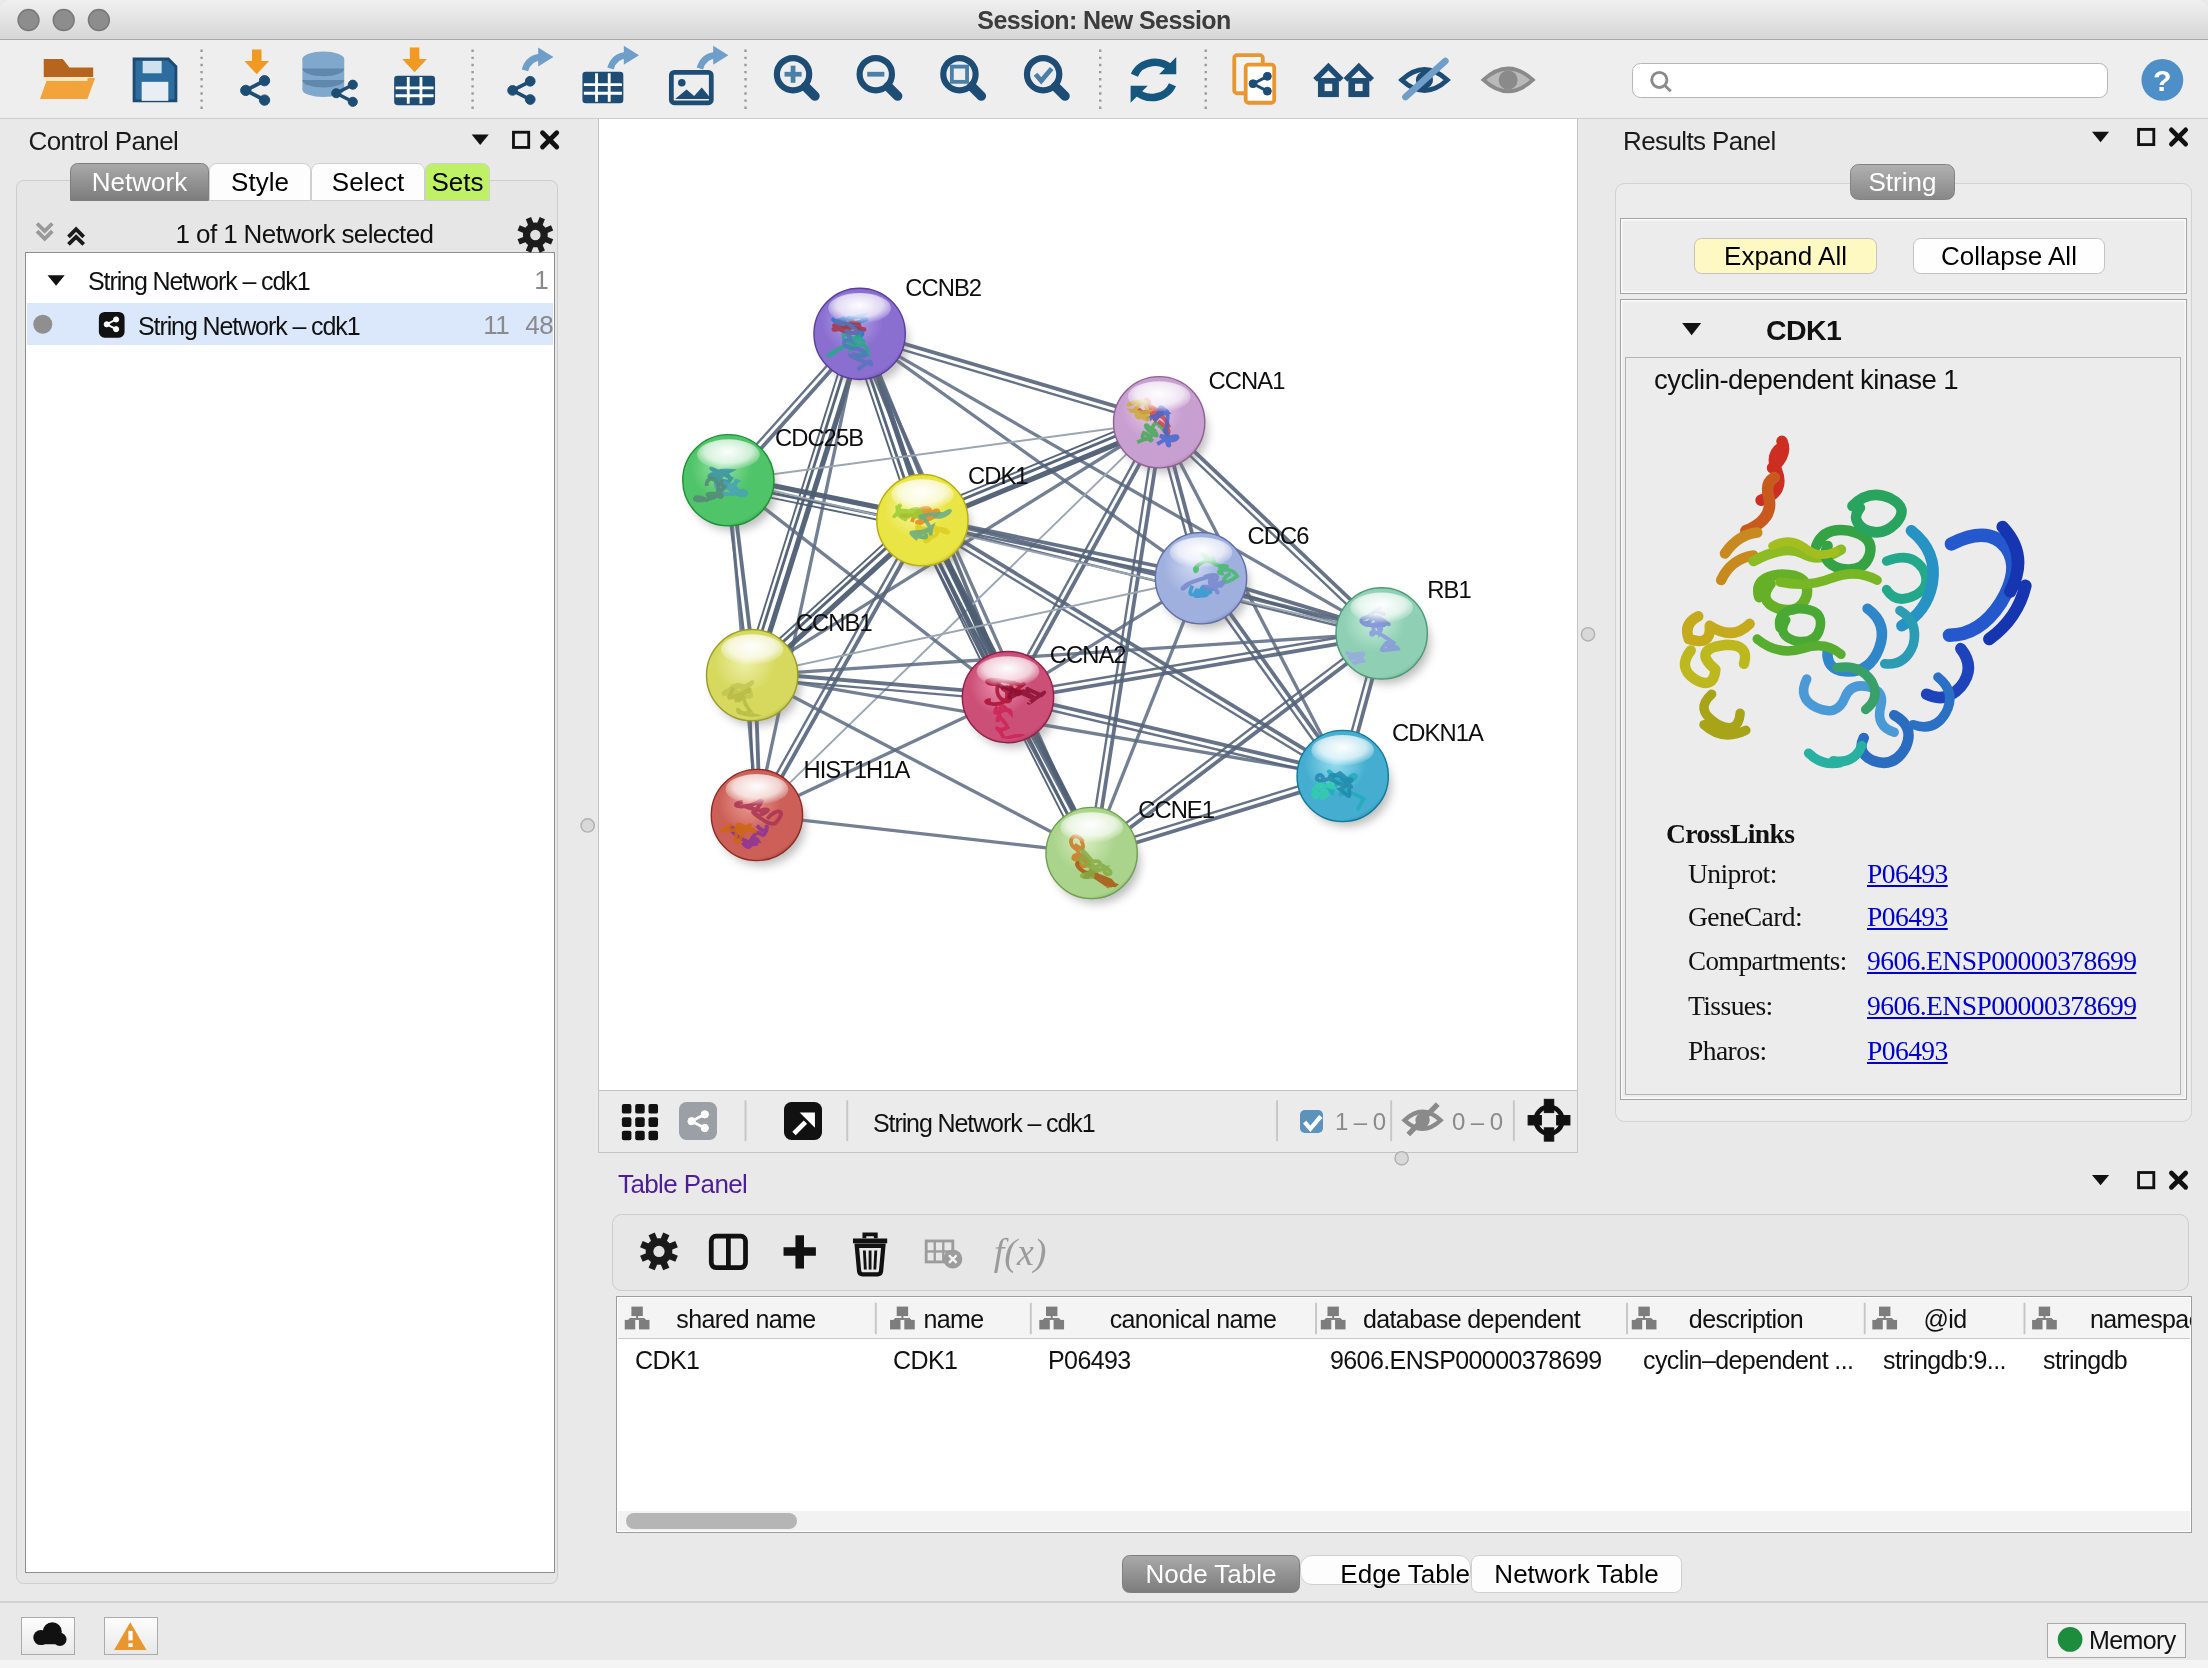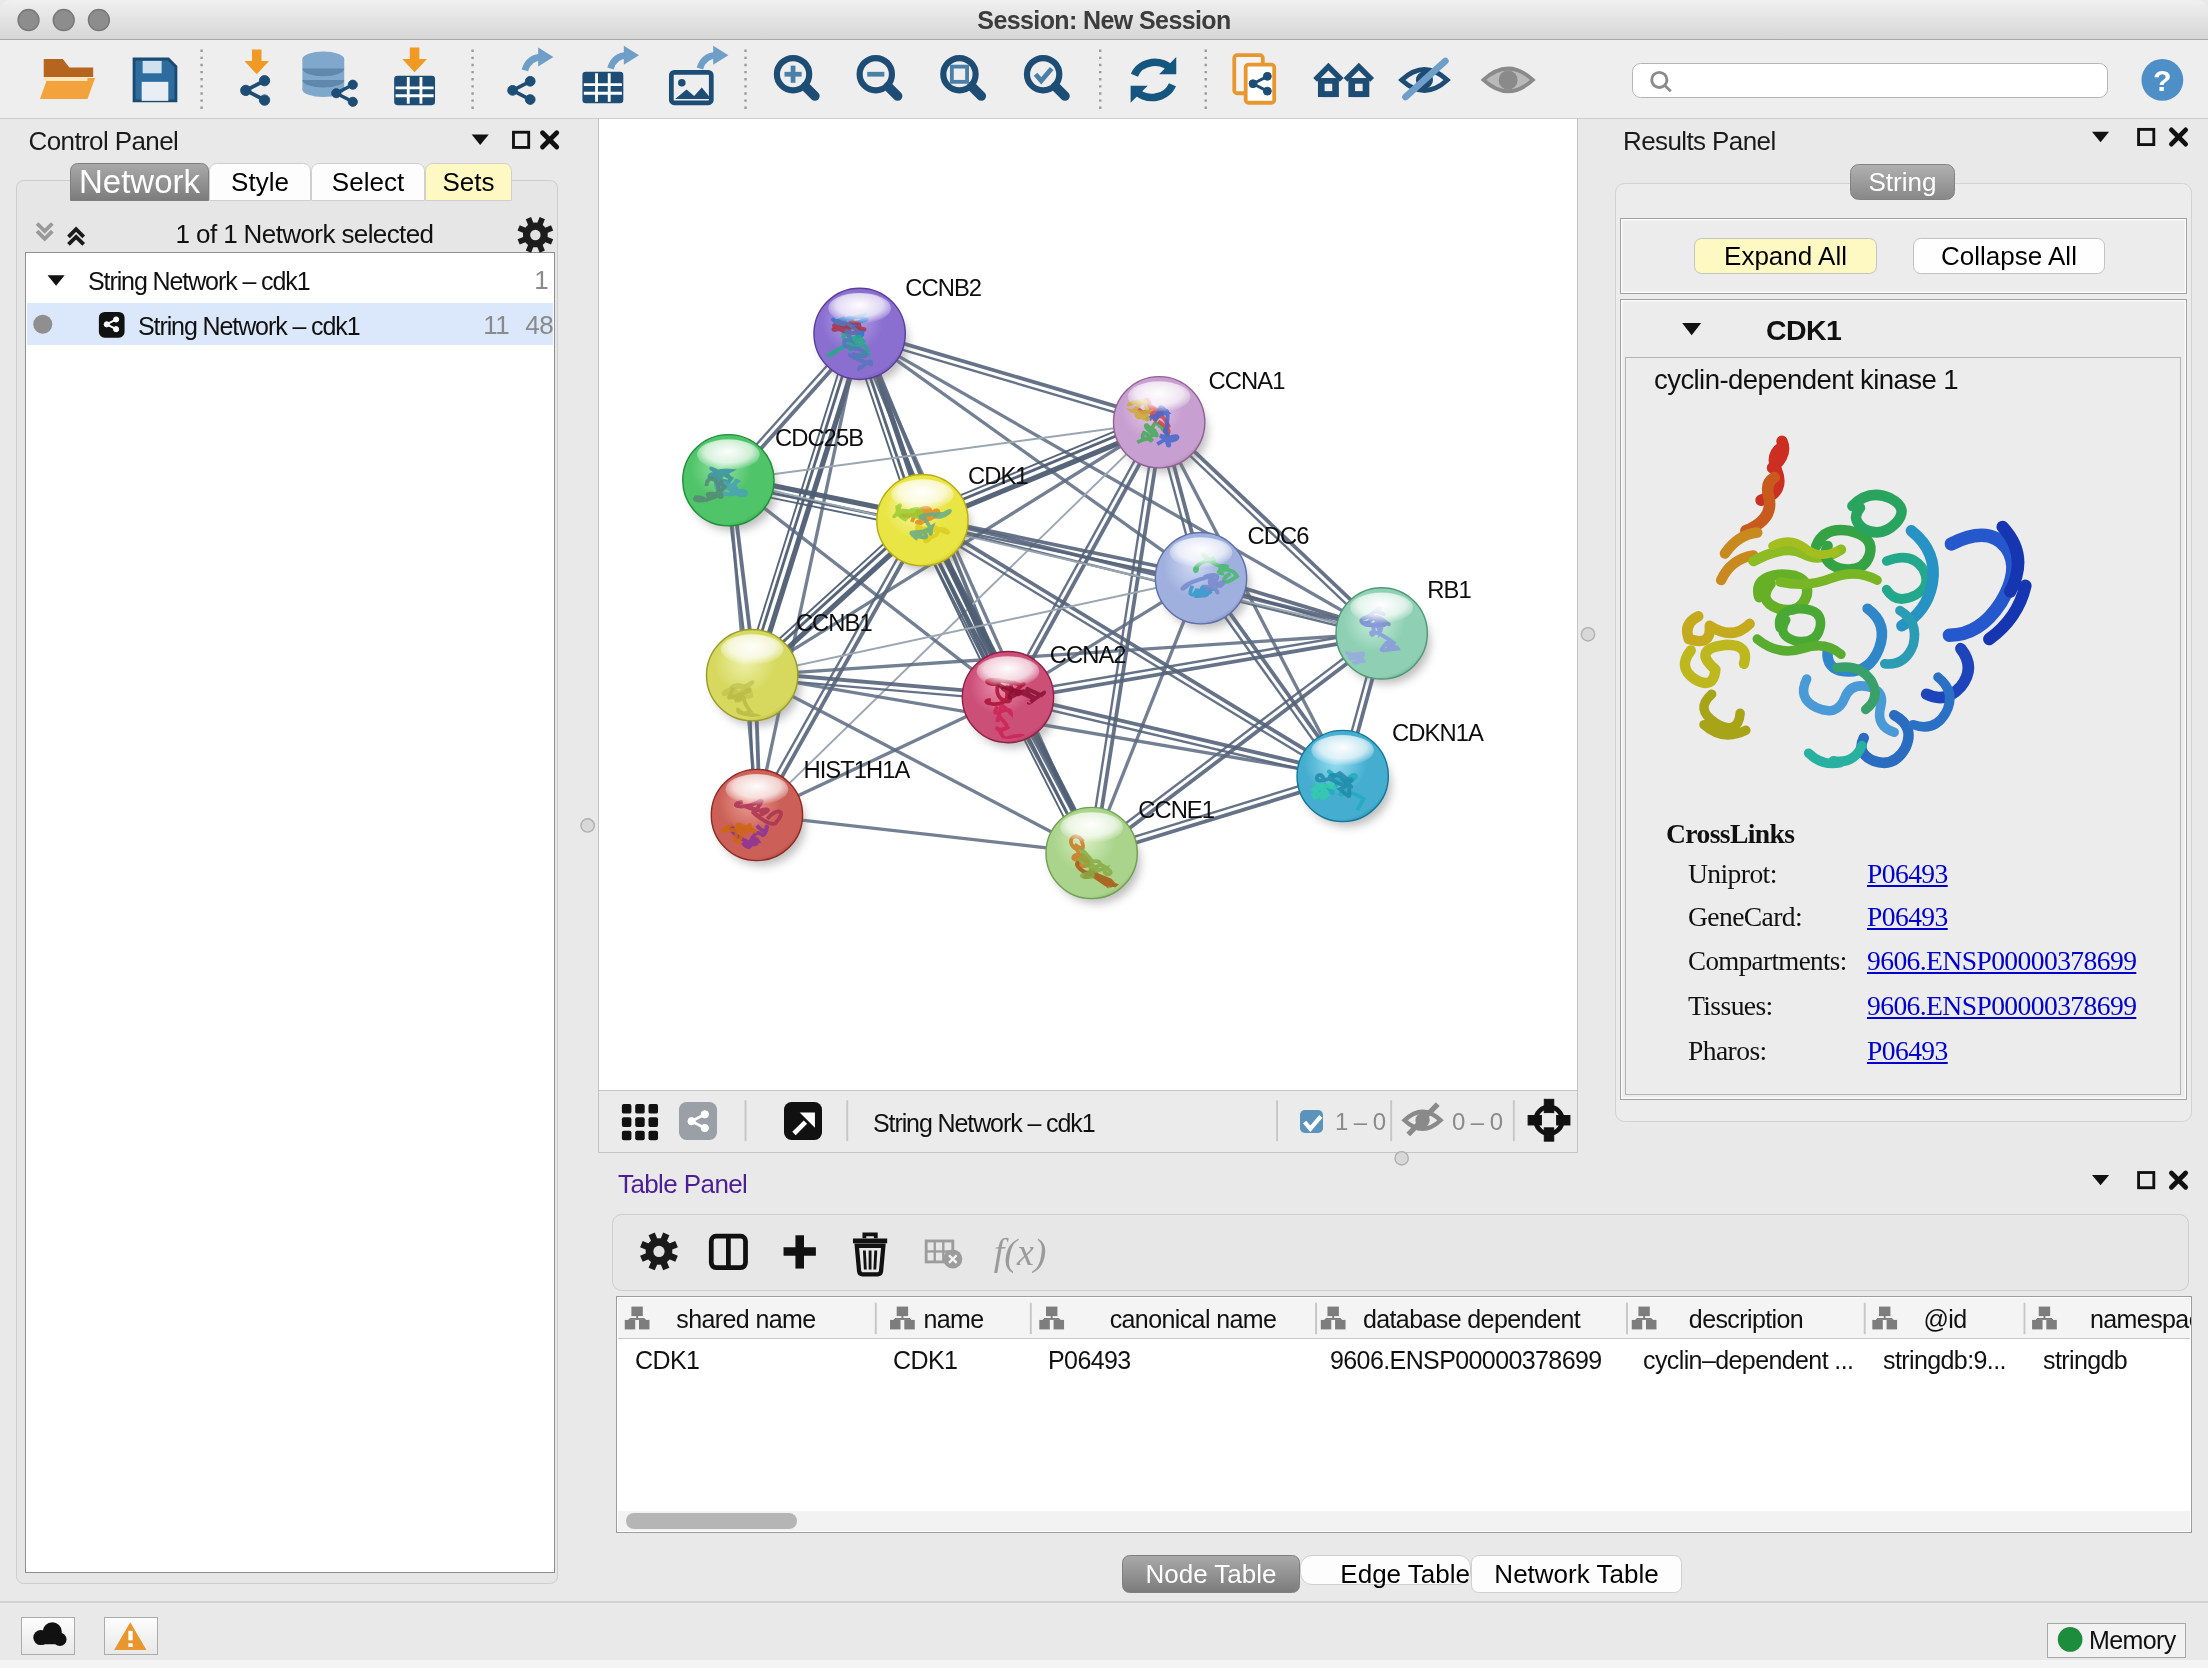--- a/index.html
+++ b/index.html
@@ -10,24 +10,24 @@
 <div class="ab" style="left:0;top:0;width:2208px;height:40px;background:linear-gradient(#f0f0f0,#d6d6d6);border-bottom:1.4px solid #a8a8a8;border-radius:11.4px 11.4px 0 0"></div>
 <div class="txt" style="left:0;top:0;width:2208px;height:40px;line-height:40px;text-align:center;font-size:25px;color:#3c3c3c;font-weight:bold">Session: New Session</div>
 
 <div class="ab" style="left:0;top:40px;width:2208px;height:79px;background:#eeeeee;border-bottom:1.9px solid #cccccc"></div>
 
 <div class="ab" style="left:1632px;top:63px;width:476px;height:35px;background:#ffffff;border:1.9px solid #b5b5b5;border-radius:8.6px"></div>
 
 <div class="txt" style="left:28.5px;top:126px;font-size:26px;color:#1a1a1a">Control Panel</div>
 <div class="ab" style="left:16px;top:180px;width:542px;height:1404px;background:#e6e6e6;border:1.4px solid #cdcdcd;border-radius:7.6px"></div>
 
-<div class="ab" style="left:70px;top:163px;width:139px;height:38px;background:linear-gradient(#a9a9a9,#7c7c7c);border:1.4px solid #7f7f7f;border-radius:7.6px 7.6px 0 0;color:#fff;font-size:33px;text-align:center;line-height:36px">Network</div>
+<div class="ab" style="left:70px;top:163px;width:139px;height:38px;background:linear-gradient(#a9a9a9,#7c7c7c);border:1.4px solid #7f7f7f;border-radius:7.6px 7.6px 0 0;color:#fff;font-size:26px;text-align:center;line-height:36px">Network</div>
 <div class="ab" style="left:209px;top:163px;width:102px;height:38px;background:#fdfdfd;border:1.4px solid #cfcfcf;border-radius:7.6px 7.6px 0 0;font-size:26px;text-align:center;line-height:36px">Style</div>
 <div class="ab" style="left:311px;top:163px;width:114px;height:38px;background:#fdfdfd;border:1.4px solid #cfcfcf;border-radius:7.6px 7.6px 0 0;font-size:26px;text-align:center;line-height:36px">Select</div>
-<div class="ab" style="left:425px;top:163px;width:87px;height:38px;background:#fef9c3;border:1.4px solid #cfcfcf;border-radius:7.6px 7.6px 0 0;font-size:26px;text-align:center;line-height:36px">Sets</div>
+<div class="ab" style="left:425px;top:163px;width:65px;height:38px;background:#bef264;border:1.4px solid #cfcfcf;border-radius:7.6px 7.6px 0 0;font-size:26px;text-align:center;line-height:36px">Sets</div>
 <div class="txt" style="left:0;top:219px;width:609px;text-align:center;font-size:26px">1 of 1 Network selected</div>
 
 <div class="ab" style="left:25px;top:252px;width:530px;height:1321px;background:#ffffff;border:1.4px solid #8f8f8f"></div>
 <div class="ab" style="left:27px;top:303px;width:526px;height:42px;background:#dbe7fa"></div>
 <div class="txt" style="left:88px;top:267px;font-size:25px;letter-spacing:-1.1px">String Network – cdk1</div>
 <div class="txt" style="left:0px;top:265px;width:548px;text-align:right;font-size:26px;color:#8a8a8a">1</div>
 <div class="txt" style="left:138px;top:312px;font-size:25px;letter-spacing:-1.1px">String Network – cdk1</div>
 <div class="txt" style="left:0px;top:310px;width:509px;text-align:right;font-size:26px;color:#8a8a8a">11</div>
 <div class="txt" style="left:0px;top:310px;width:553px;text-align:right;font-size:26px;color:#8a8a8a">48</div>
 

